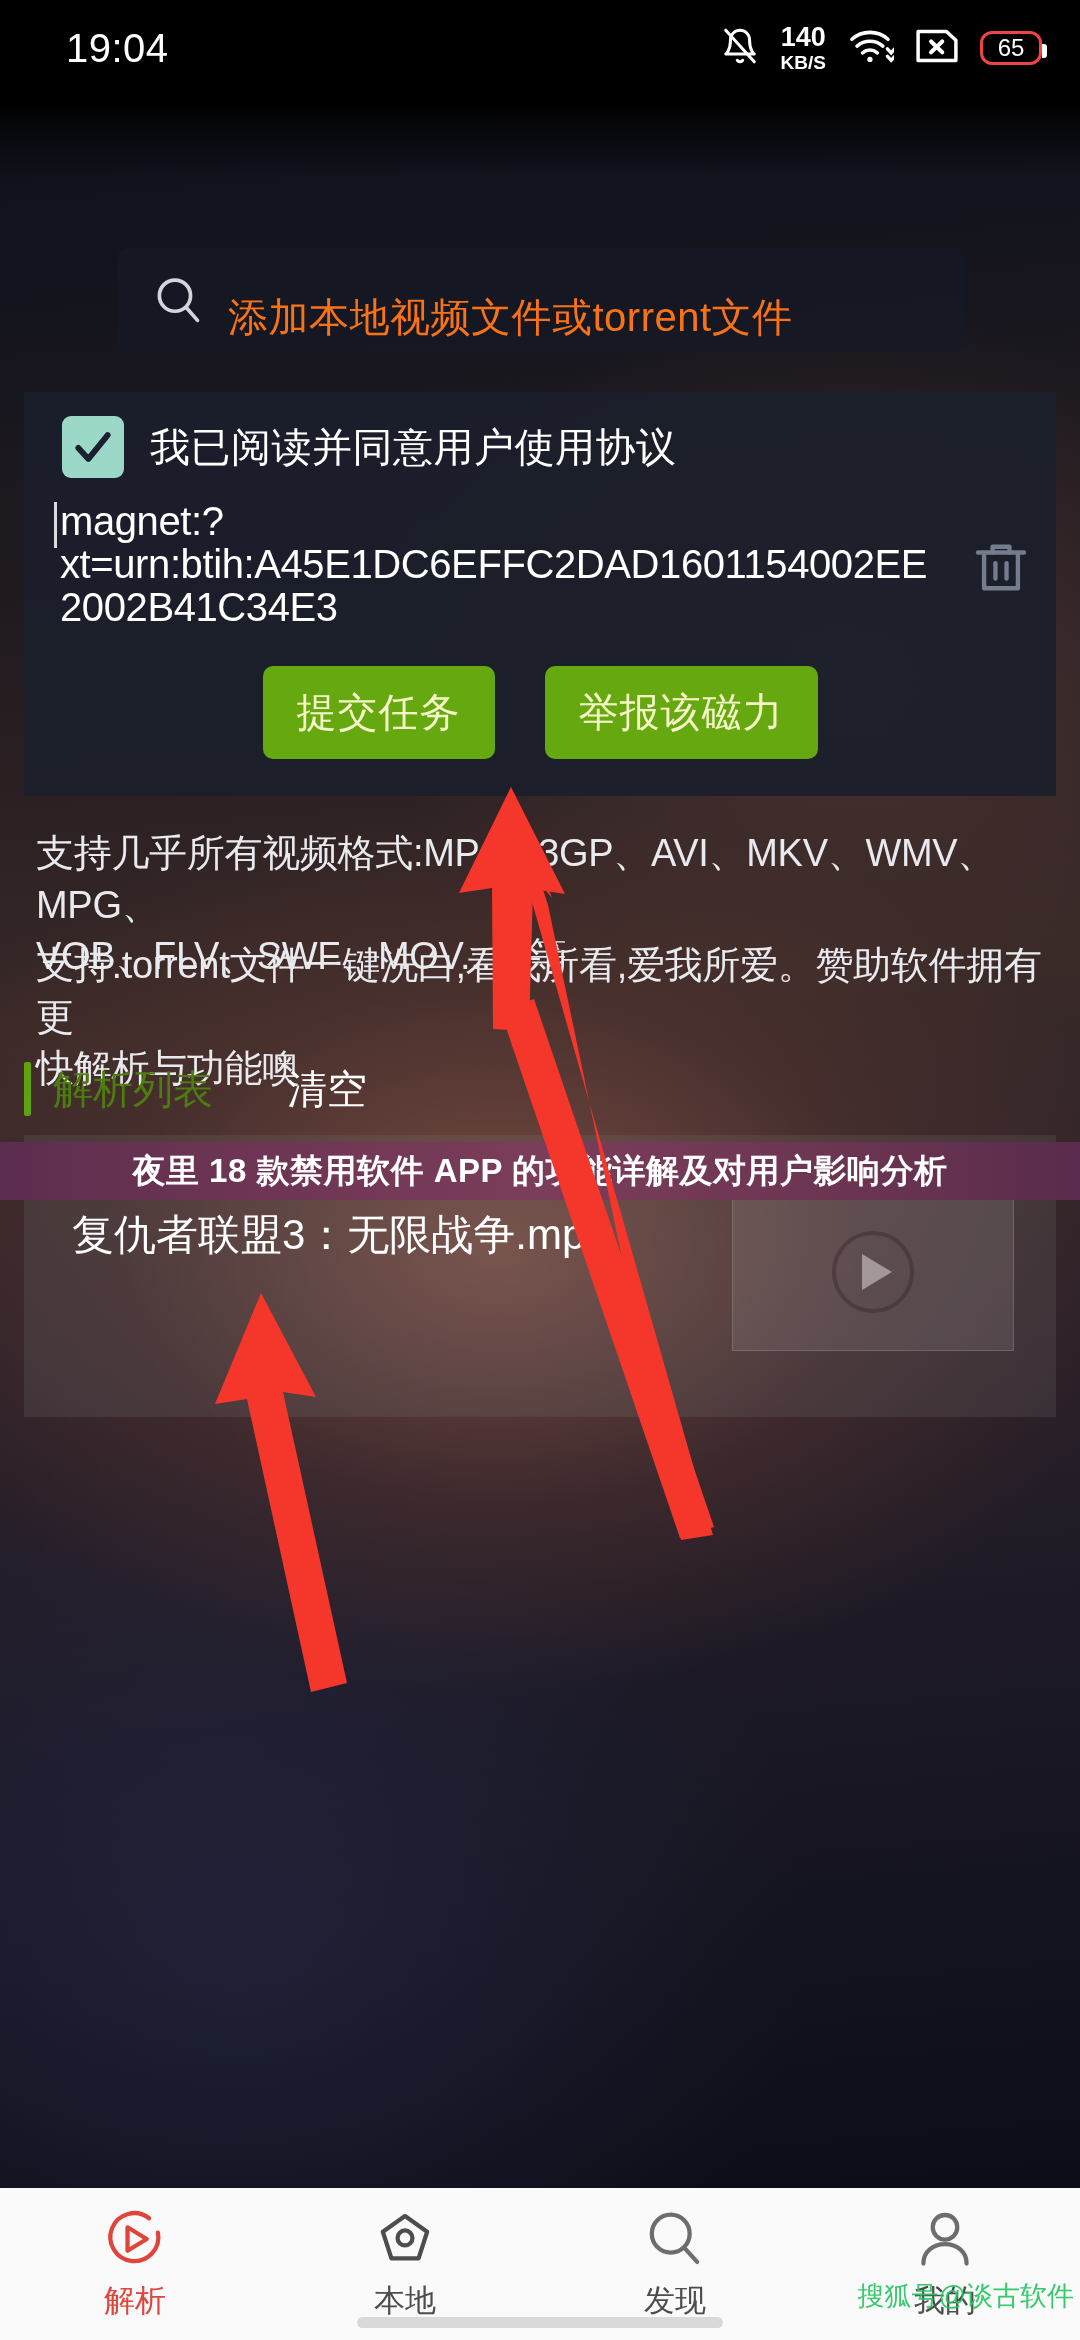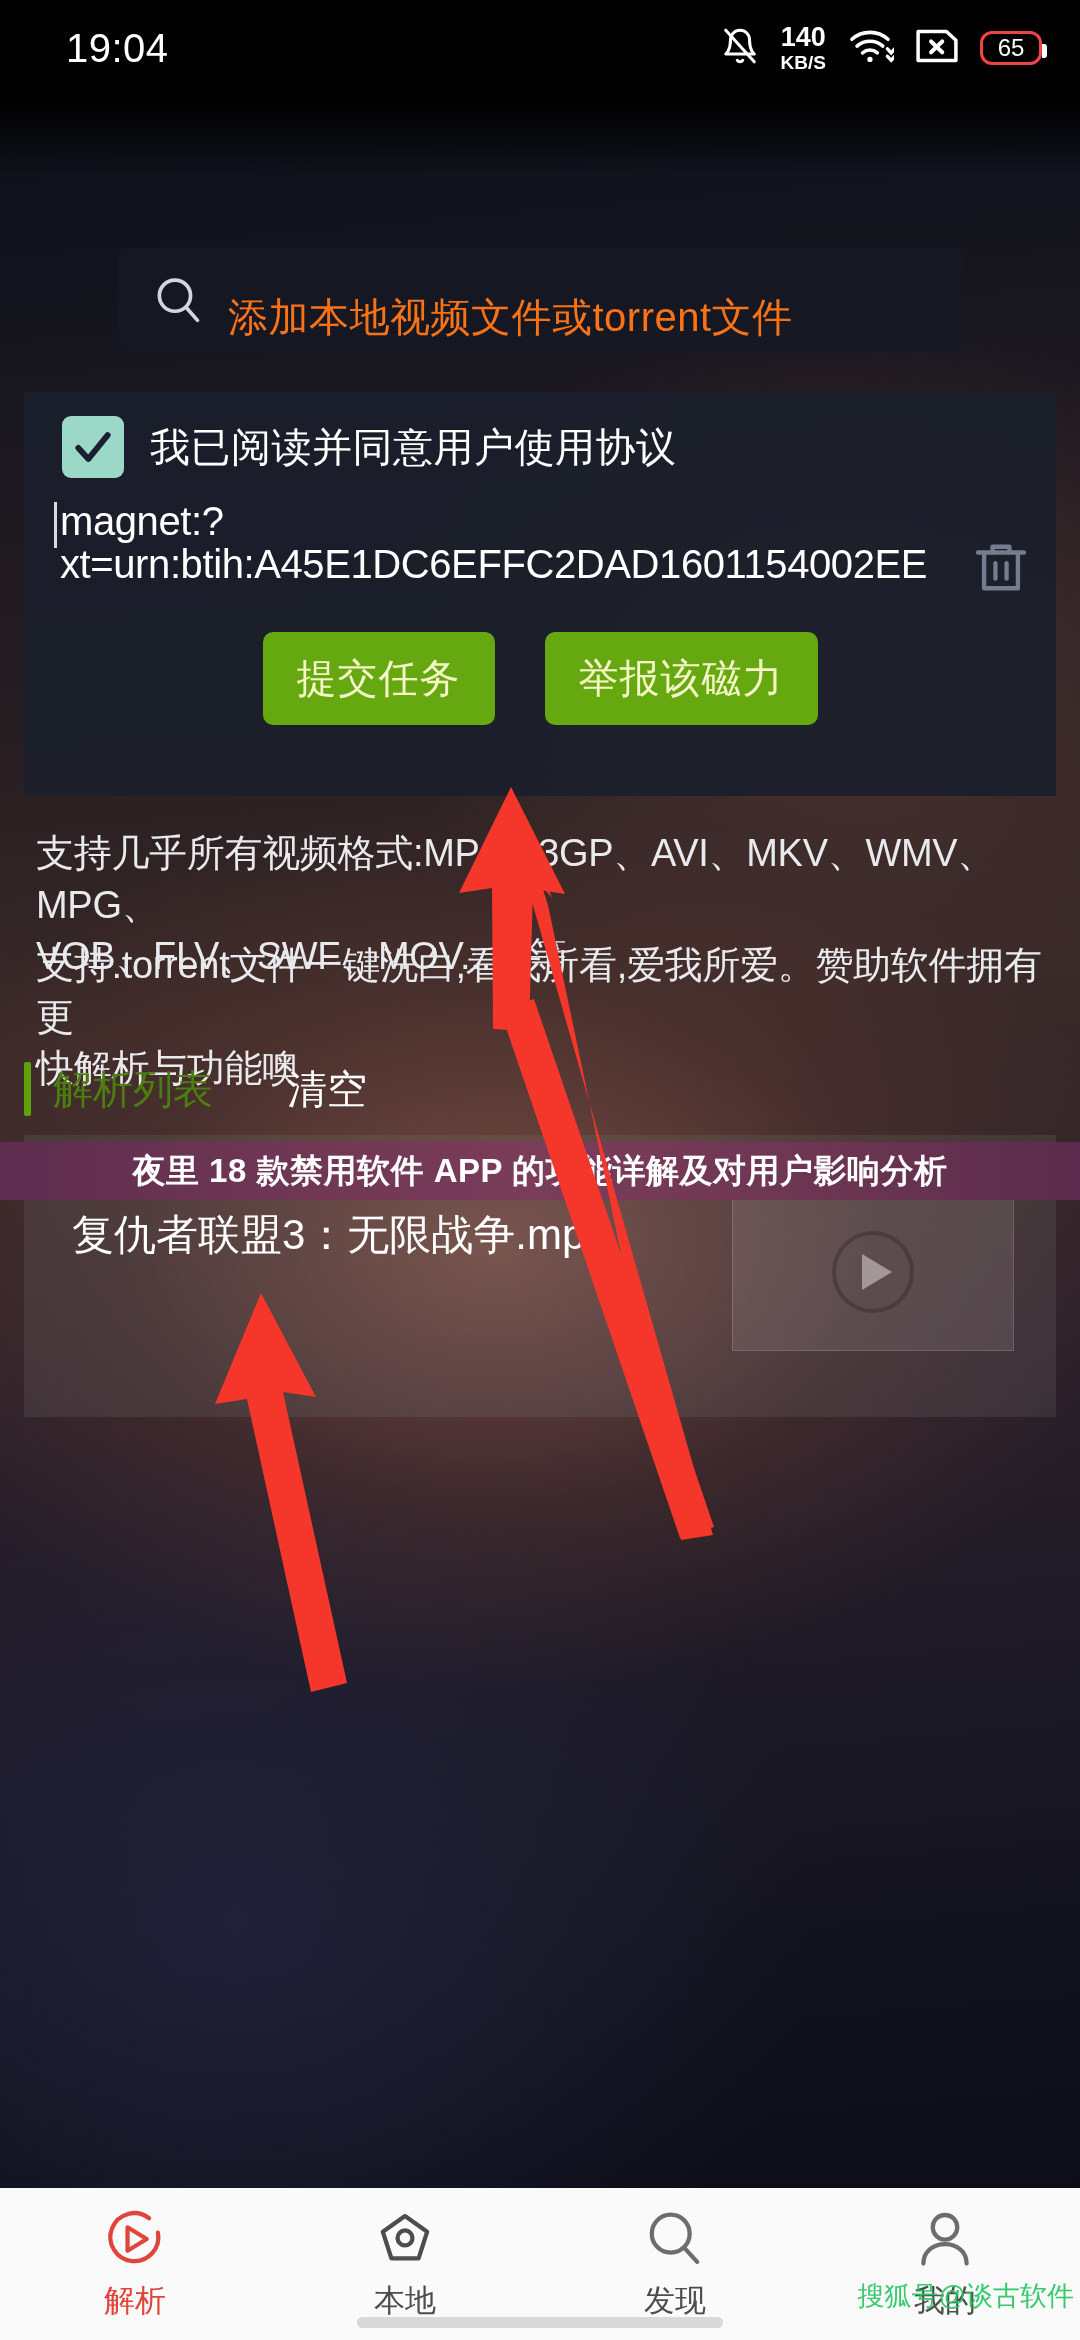--- a/index.html
+++ b/index.html
@@ -250,20 +250,21 @@
         </svg>
       </span>
       <span id="agree-label">我已阅读并同意用户使用协议</span>
     </div>
 
     <div id="magnet-wrap">
       <div id="magnet-text">
         <span id="magnet-caret"></span>
         <div>magnet:?</div>
         <div>xt=urn:btih:A45E1DC6EFFC2DAD1601154002EE</div>
+        <div>2002B41C34E3</div>
       </div>
       <div id="trash-btn">
         <svg viewBox="0 0 24 24" fill="none" stroke="#747c8e" stroke-width="1.8" stroke-linecap="round" stroke-linejoin="round">
           <line x1="2.5" y1="6" x2="21.5" y2="6"></line>
           <path d="M8.5 6V3.6h7V6"></path>
           <path d="M5 6.6v14.2h14V6.6"></path>
           <line x1="9.7" y1="10.4" x2="9.7" y2="16.8"></line>
           <line x1="14.3" y1="10.4" x2="14.3" y2="16.8"></line>
         </svg>
       </div>

